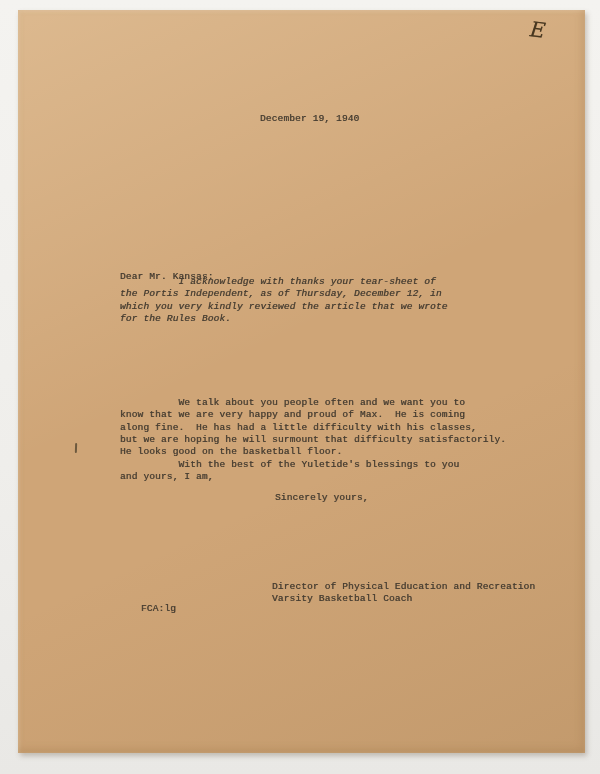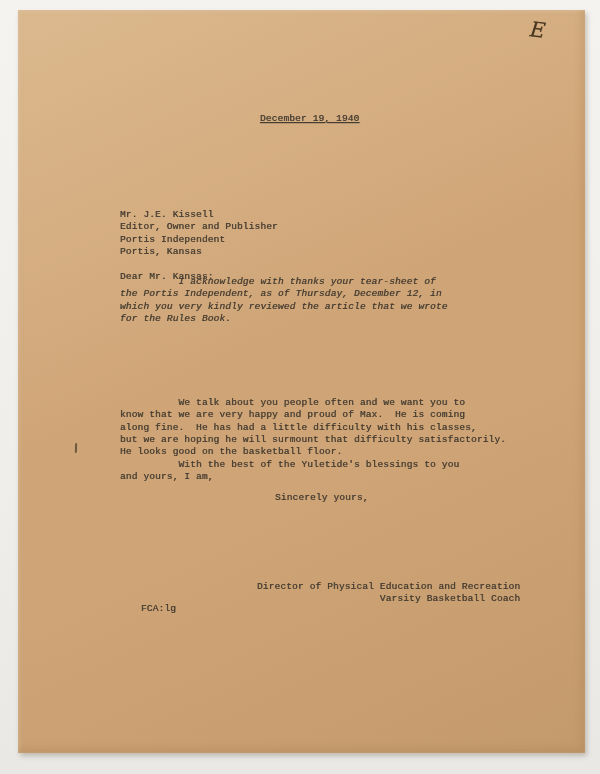--- a/index.html
+++ b/index.html
@@ -47,45 +47,41 @@
     text-shadow: 0.3px 0.3px 0.4px rgba(71,55,32,0.5);
   }
   .pen-mark {
     position: absolute;
     left: 57px; top: 433px;
     width: 1.5px; height: 10px;
     background: rgba(92,75,52,0.85);
     transform: rotate(2deg);
     border-radius: 1px;
   }
-  .pos-date      { left: 242px; top: 103px; text-decoration: underline; }
+  .pos-date      { left: 242px; top: 103px; }
   .pos-recipient { left: 102px; top: 199px; }
   .pos-salutation{ left: 102px; top: 261px; }
   .pos-p1        { left: 102px; top: 266px; font-style: italic; }
   .pos-p2        { left: 102px; top: 338px; }
   .pos-p3        { left: 102px; top: 387px; }
   .pos-p4        { left: 102px; top: 449px; }
   .pos-closing   { left: 257px; top: 482px; text-align: right; }
-  .pos-signature { left: 239px; top: 571px; text-align: right; }
+  .pos-signature { left: 254px; top: 571px; }
   .pos-reference { left: 99px;  top: 593px; margin-left: 24px; }
 </style>
 </head>
 <body>
 
 <div class="scan">
   <div class="paper">
 
     <div class="annotation">E</div>
 
     <div class="type pos-date">December 19, 1940</div>
 
-    <div class="type pos-recipient">Mr. J.E. Kissell
-Editor, Owner and Publisher
-Portis Independent
-Portis, Kansas</div>
 
     <div class="type pos-salutation">Dear Mr. Kansas:</div>
 
     <div class="type pos-p1">          I acknowledge with thanks your tear-sheet of
 the Portis Independent, as of Thursday, December 12, in
 which you very kindly reviewed the article that we wrote
 for the Rules Book.</div>
 
 
     <div class="type pos-p3">          We talk about you people often and we want you to

